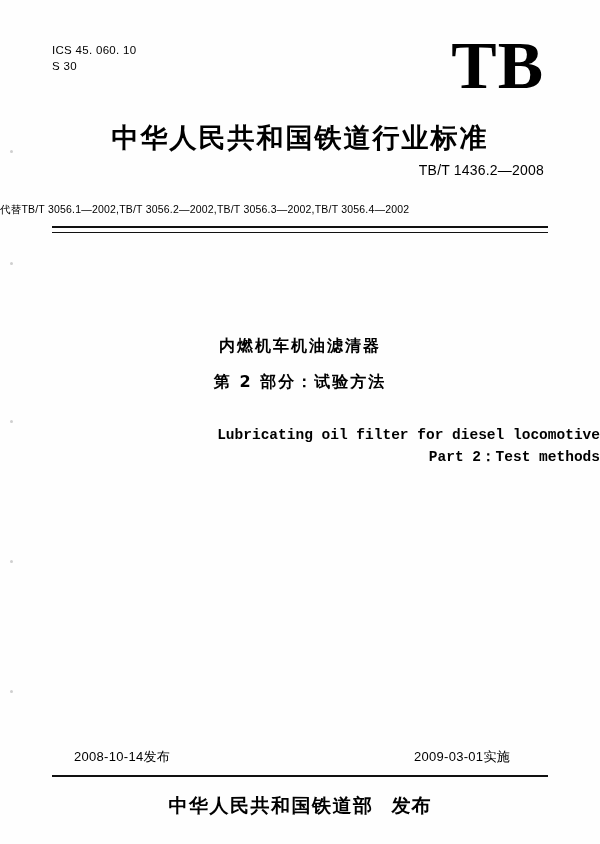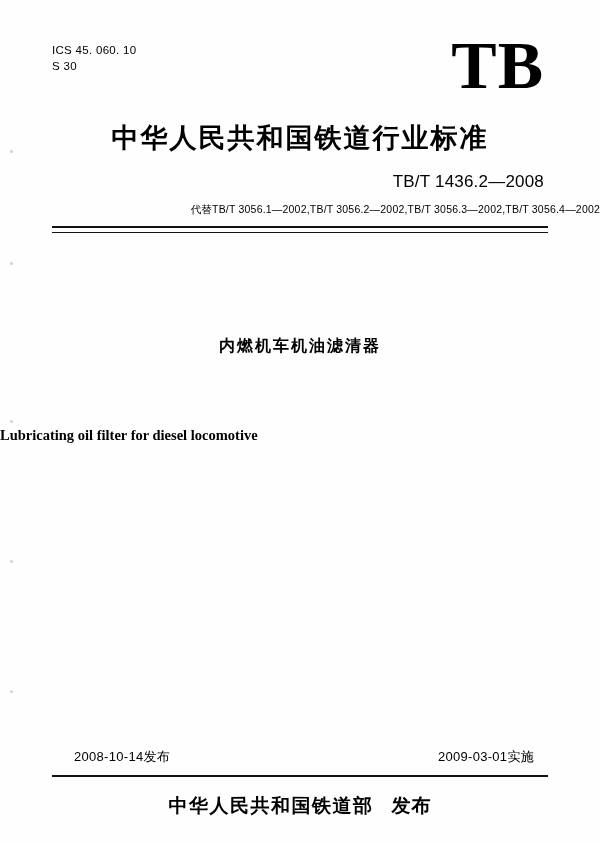--- a/index.html
+++ b/index.html
@@ -60,34 +60,34 @@
     font-weight: bold;
     font-size: 27px;
     letter-spacing: 2px;
     white-space: nowrap;
   }
 
   
   .std-number {
     position: absolute;
     right: 56px;
-    top: 172px;
-    font-family: "Liberation Sans", sans-serif;
-    font-size: 17px;
+    top: 162px;
+    font-family: "Liberation Sans", sans-serif;
+    font-size: 14px;
     letter-spacing: 0.2px;
     white-space: nowrap;
   }
 
   
   .replaces {
     position: absolute;
     left: 0;
     right: 0;
     top: 203px;
-    text-align: right;
+    text-align: left;
     font-family: "Liberation Sans", sans-serif;
     font-size: 10.5px;
     letter-spacing: 0.2px;
     white-space: nowrap;
   }
   .replaces .cjk {
     font-family: "DejaVu Sans", sans-serif;
     font-size: 10.5px;
   }
 
@@ -116,22 +116,22 @@
     line-height: 36px;
     white-space: nowrap;
   }
   .doc-title-cn .line2 { display: block; }
 
   .doc-title-en {
     position: absolute;
     left: 0;
     right: 0;
     top: 424px;
-    text-align: left;
-    font-family: Liberation Serif, serif;
+    text-align: right;
+    font-family: Liberation Mono, monospace;
     font-weight: bold;
     font-size: 14.5px;
     line-height: 22px;
   }
   .doc-title-en .line2 { display: block; }
 
   
   .date-issue {
     position: absolute;
     left: 74px;
@@ -141,21 +141,21 @@
     letter-spacing: 0.3px;
     white-space: nowrap;
   }
   .date-issue .cjk,
   .date-impl .cjk {
     font-family: "DejaVu Sans", sans-serif;
     font-size: 13px;
   }
   .date-impl {
     position: absolute;
-    right: 66px;
+    right: 90px;
     top: 748px;
     font-family: "Liberation Sans", sans-serif;
     font-size: 13px;
     letter-spacing: 0.3px;
     white-space: nowrap;
   }
 
   .rule-bottom {
     position: absolute;
     left: 52px;
@@ -217,24 +217,26 @@
 
   <div class="replaces">
     <span class="cjk">代替</span><span>TB/T 3056.1—2002,TB/T 3056.2—2002,TB/T 3056.3—2002,TB/T 3056.4—2002</span>
   </div>
 
   <div class="rule rule-thick"></div>
   <div class="rule rule-thin"></div>
 
   <div class="doc-title-cn">
     <span>内燃机车机油滤清器</span>
+    <span class="line2">第 2 部分：试验方法</span>
   </div>
 
   <div class="doc-title-en">
     <span>Lubricating oil filter for diesel locomotive</span>
+    <span class="line2">Part 2：Test methods</span>
   </div>
 
   <div class="date-issue">
     <span>2008-10-14</span><span class="cjk">发布</span>
   </div>
 
   <div class="date-impl">
     <span>2009-03-01</span><span class="cjk">实施</span>
   </div>
 

